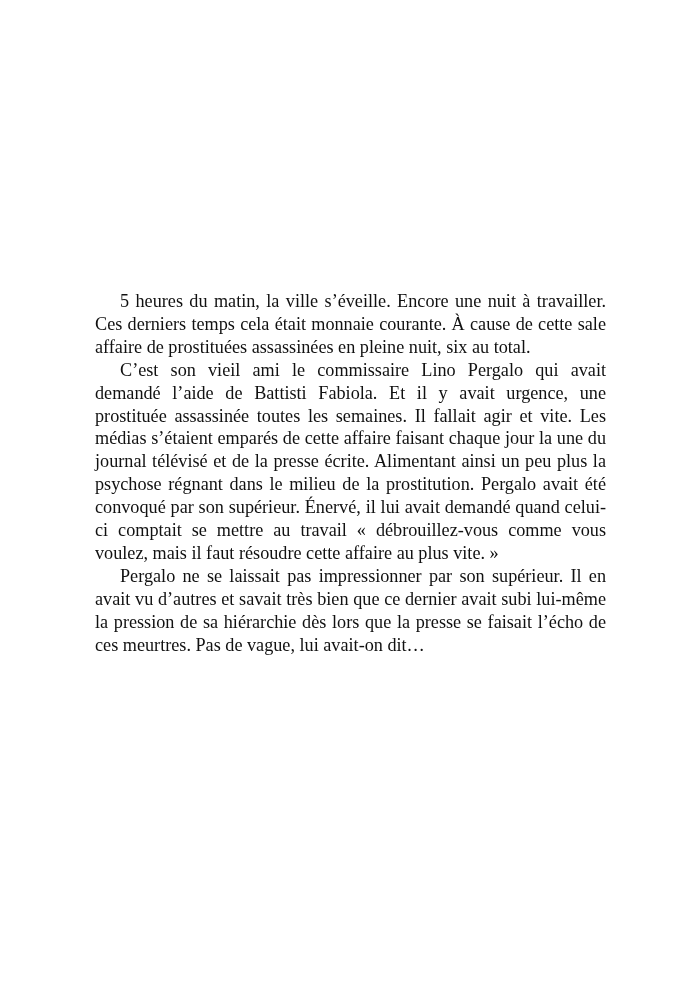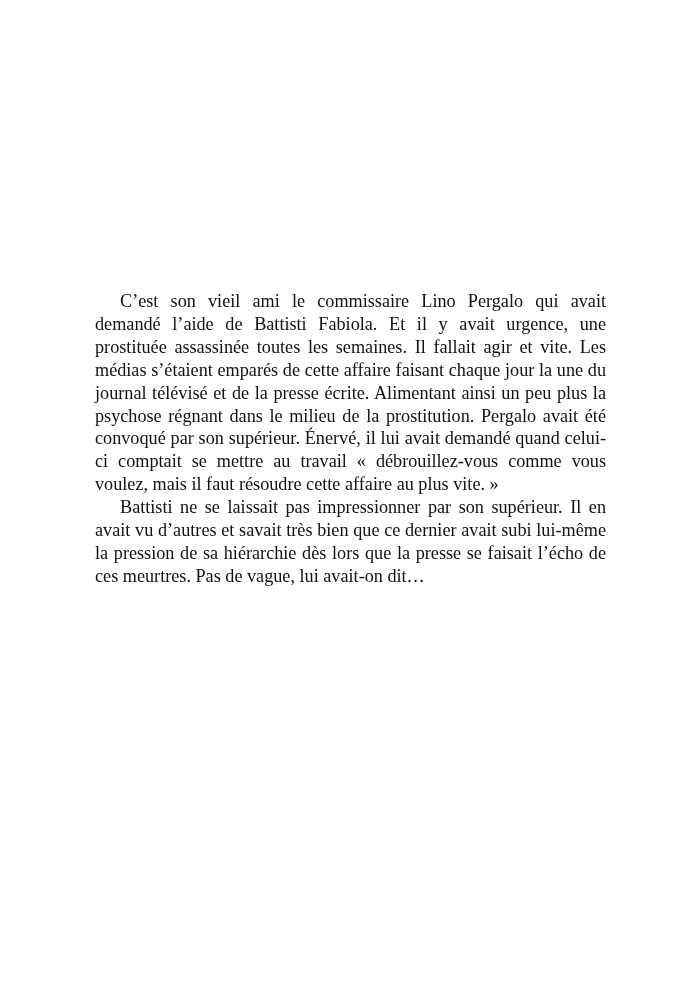--- a/index.html
+++ b/index.html
@@ -27,15 +27,16 @@
     .para {
       margin: 0;
       text-indent: 25px;
       text-align: justify;
     }
   </style>
 </head>
 <body>
 
 <div class="page">
+  <p class="para">5 heures du matin, la ville s’éveille. Encore une nuit à travailler. Ces derniers temps cela était monnaie courante. À cause de cette sale affaire de prostituées assassinées en pleine nuit, six au total.</p>
   <p class="para">C’est son vieil ami le commissaire Lino Pergalo qui avait demandé l’aide de Battisti Fabiola. Et il y avait urgence, une prostituée assassinée toutes les semaines. Il fallait agir et vite. Les médias s’étaient emparés de cette affaire faisant chaque jour la une du journal télévisé et de la presse écrite. Alimentant ainsi un peu plus la psychose régnant dans le milieu de la prostitution. Pergalo avait été convoqué par son supérieur. Énervé, il lui avait demandé quand celui-ci comptait se mettre au travail « débrouillez-vous comme vous voulez, mais il faut résoudre cette affaire au plus vite. »</p>
-  <p class="para">Battisti ne se laissait pas impressionner par son supérieur. Il en avait vu d’autres et savait très bien que ce dernier avait subi lui-même la pression de sa hiérarchie dès lors que la presse se faisait l’écho de ces meurtres. Pas de vague, lui avait-on dit…</p>
+  <p class="para">Pergalo ne se laissait pas impressionner par son supérieur. Il en avait vu d’autres et savait très bien que ce dernier avait subi lui-même la pression de sa hiérarchie dès lors que la presse se faisait l’écho de ces meurtres. Pas de vague, lui avait-on dit…</p>
 </div>
 
 </body></html>

